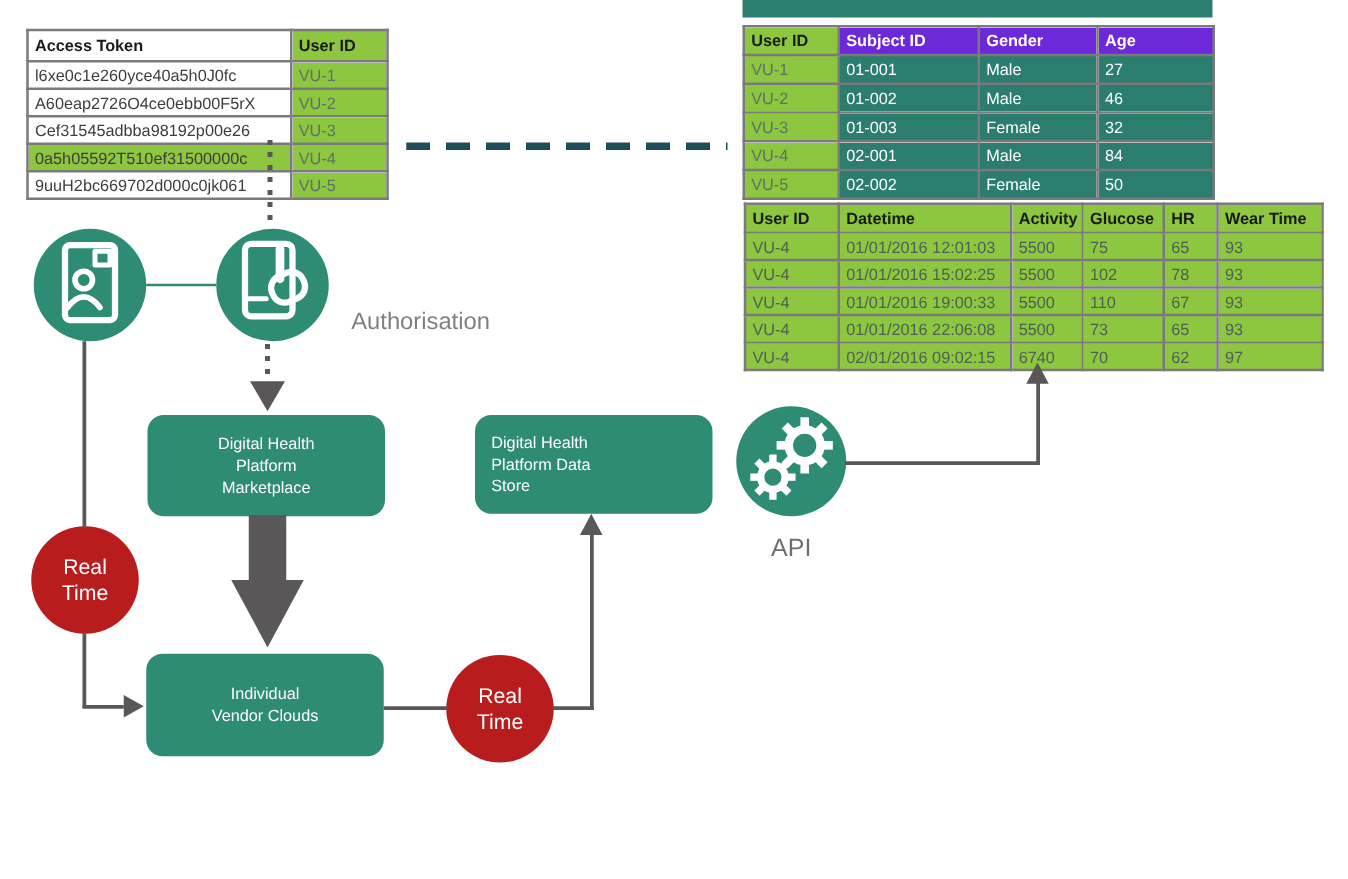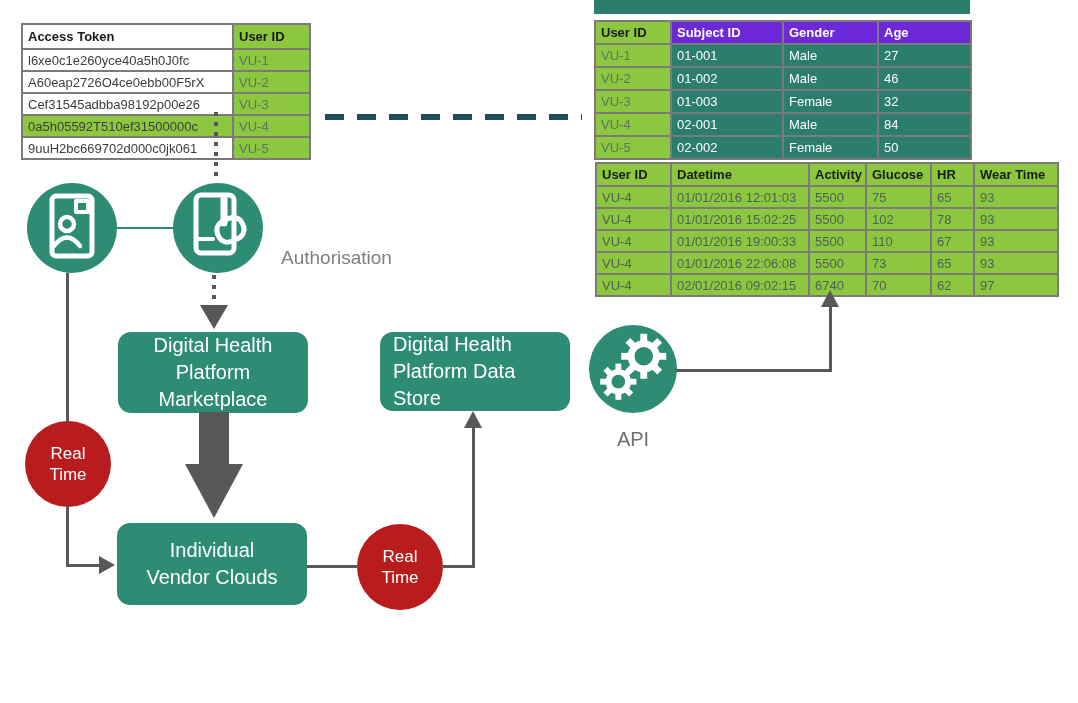--- a/index.html
+++ b/index.html
@@ -27,21 +27,21 @@
   #read-table th{height:21px;font-weight:bold;color:#1a1a1a;background:#8dc63f;}
   #read-table td{height:20px;color:#4f6156;background:#8dc63f;}
 
   #teal-strip{position:absolute;left:594px;top:0;width:376px;height:14px;background:#2b7d6e;}
 
   
   .circle{position:absolute;border-radius:50%;display:flex;align-items:center;justify-content:center;}
   .teal-circle{background:#2e8b74;width:90px;height:90px;}
   .gray-circle{background:#b91c1c;width:86px;height:86px;color:#fff;font-size:17px;
                text-align:center;line-height:1.25;}
-  .box{position:absolute;background:#2e8b74;border-radius:13px;color:#fff;font-size:20px;
+  .box{position:absolute;background:#2e8b74;border-radius:13px;color:#fff;font-size:13px;
        line-height:1.35;display:flex;align-items:center;justify-content:center;text-align:center;}
   .preline{white-space:pre-line;}
   .label{position:absolute;color:#808080;font-size:19px;white-space:nowrap;}
 
   .hline,.vline{position:absolute;background:#595757;}
   .hline{height:3px;}
   .vline{width:3px;}
   .teal-line{position:absolute;height:2px;background:#2e8b74;}
 
   .dotted-v{position:absolute;width:4px;z-index:6;

